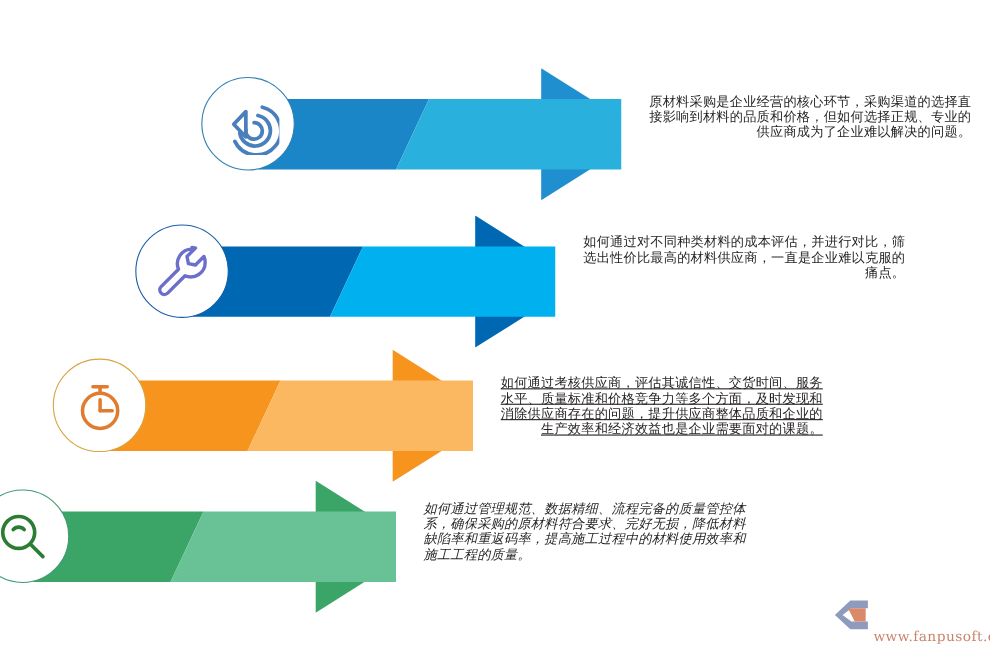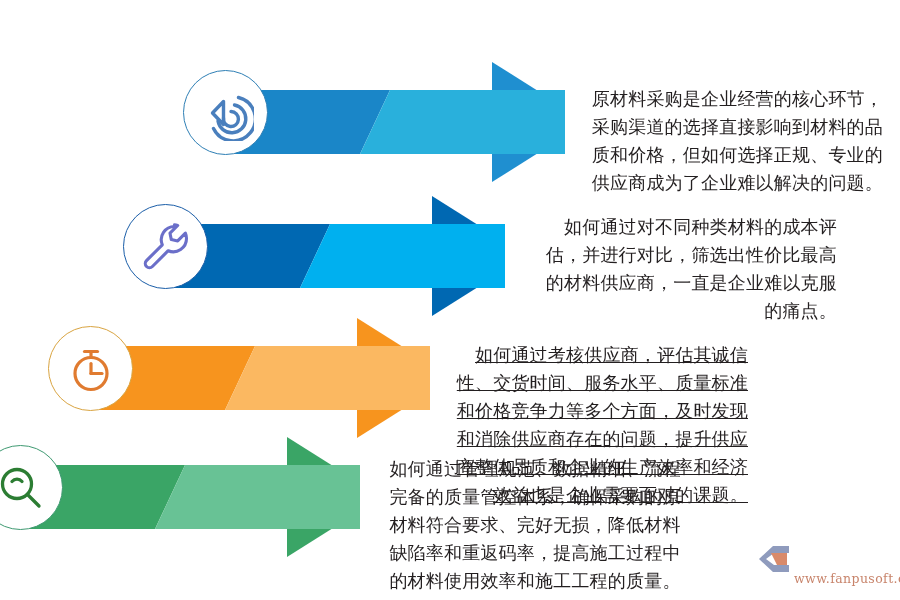--- a/index.html
+++ b/index.html
@@ -23,26 +23,26 @@
     background:#ffffff;
     box-sizing:border-box;
     display:flex;align-items:center;justify-content:center;
   }
   .icon-badge svg{display:block;}
 
   .para{
     position:absolute;
     text-align:right;
     color:#231f20;
-    font-size:18px;
-    line-height:28px;
+    font-size:12px;
+    line-height:14px;
     letter-spacing:0.2px;
     white-space:pre-line;
   }
-  .para.left-align{text-align:center;}
+  .para.left-align{text-align:left;font-style:italic;}
 
   
   #logo{position:absolute;left:757px;top:541px;width:135px;height:50px;}
   #logo .logo-mark{position:absolute;left:0;top:3px;}
   #logo .logo-word{
     position:absolute;left:36px;top:2px;
     font-size:25px;line-height:27px;
     color:#8f9bbd;font-weight:bold;letter-spacing:1px;
     font-family:"DejaVu Sans","Liberation Sans",sans-serif;
   }
@@ -87,21 +87,21 @@
         <polygon fill="#0068b2" points="257,74 330,74 257,120"></polygon>
         <polygon fill="#0068b2" points="0,28 155,28 125,92 0,92"></polygon>
         <polygon fill="#00b0ef" points="155,28 330,28 330,92 125,92"></polygon>
       </svg>
     </div>
     <div class="icon-badge" style="left:-52px;top:8px;width:85px;height:85px;border:1px solid #1b5ea8;">
       <svg width="54" height="54" viewBox="0 0 54 54">
         <path d="M35.5 6.5 a13.2 13.2 0 0 0 -12.2 18.3 L7.5 40.6 a4.2 4.2 0 0 0 0 5.9 a4.2 4.2 0 0 0 5.9 0 L29.2 30.7 a13.2 13.2 0 0 0 18.3 -12.2 a13.2 13.2 0 0 0 -1.1 -5.3 l-7.7 7.7 l-6.4 -1.3 l-1.3 -6.4 l7.7 -7.7 a13.2 13.2 0 0 0 -3.2 -0.6 z" fill="none" stroke="#6b6fc9" stroke-width="3.1" stroke-linejoin="round" stroke-linecap="round"></path>
       </svg>
     </div>
-    <div class="para" style="left:369px;top:17px;width:293px;">如何通过对不同种类材料的成本评估，并进行对比，筛选出性价比最高的材料供应商，一直是企业难以克服的痛点。</div>
+    <div class="para" style="left:355px;top:17px;width:293px;">如何通过对不同种类材料的成本评估，并进行对比，筛选出性价比最高的材料供应商，一直是企业难以克服的痛点。</div>
   </div>
 
   <div class="row" id="r3" style="left:100px;top:318px;">
     <div class="arrow-wrap">
       <svg class="arrow-svg" width="330" height="120" viewBox="0 0 330 120">
         <polygon fill="#f7941e" points="257,0 330,46 257,46"></polygon>
         <polygon fill="#f7941e" points="257,74 330,74 257,120"></polygon>
         <polygon fill="#f7941e" points="0,28 155,28 125,92 0,92"></polygon>
         <polygon fill="#fbb861" points="155,28 330,28 330,92 125,92"></polygon>
       </svg>

